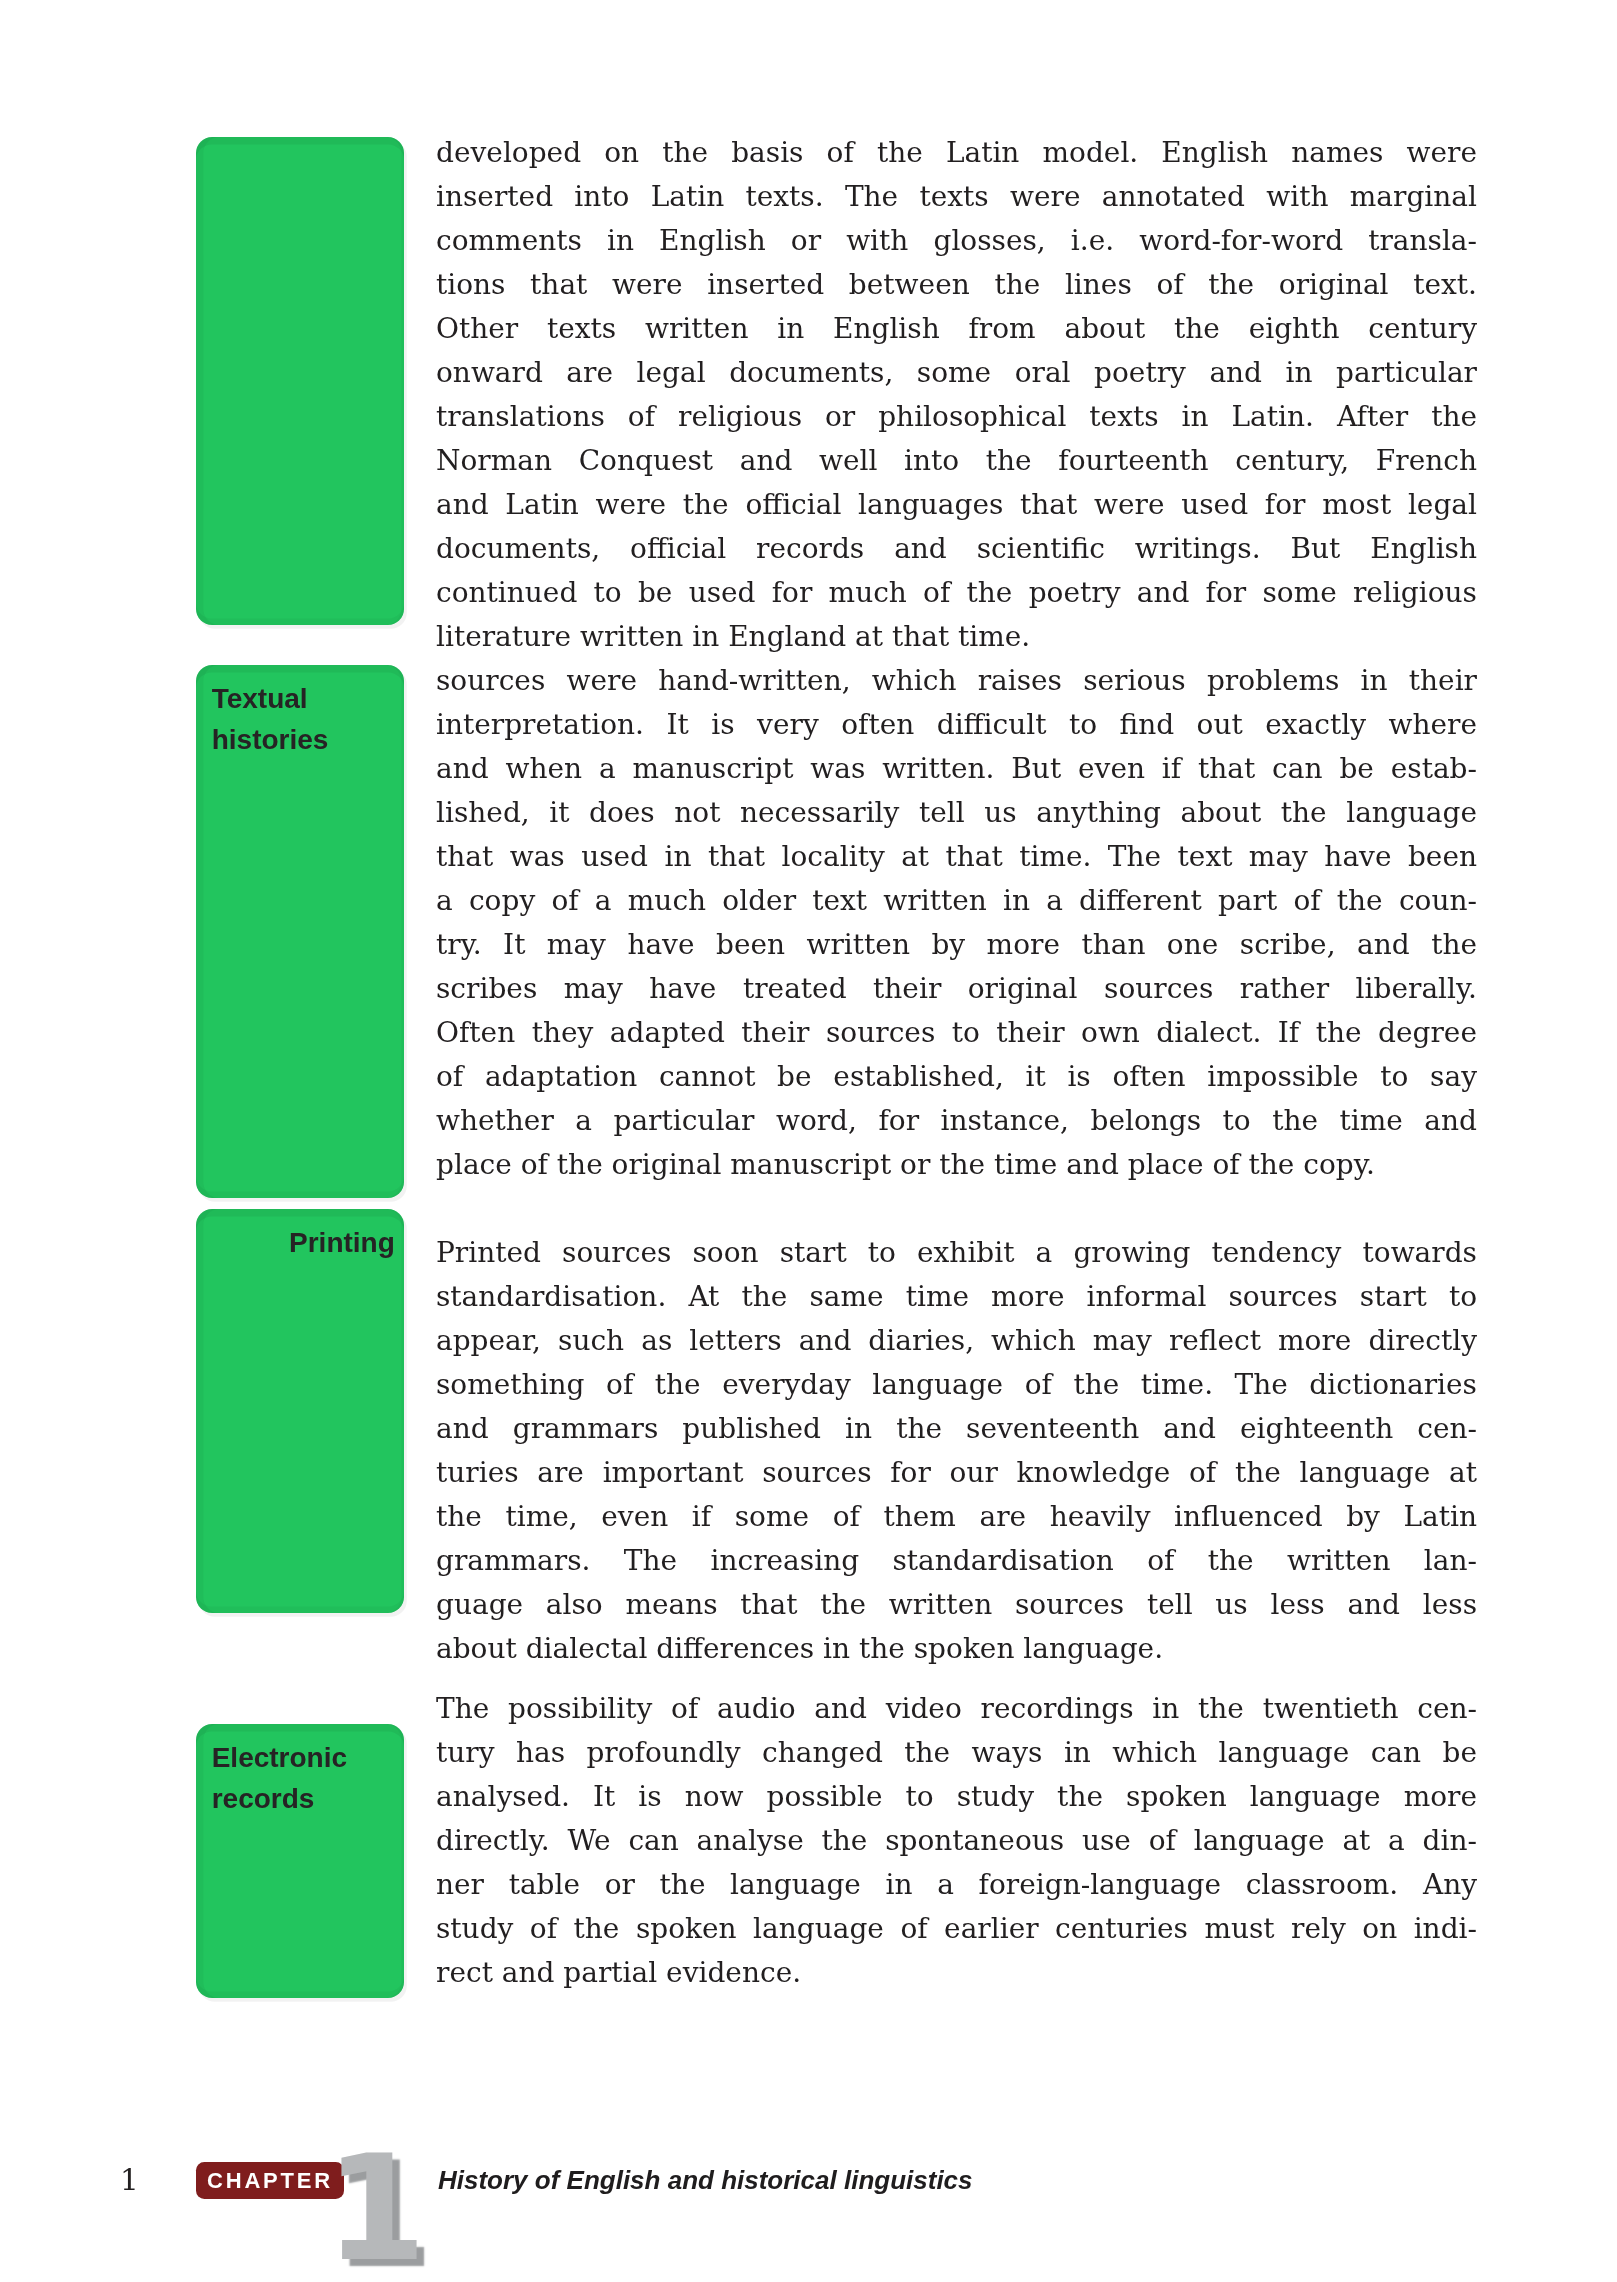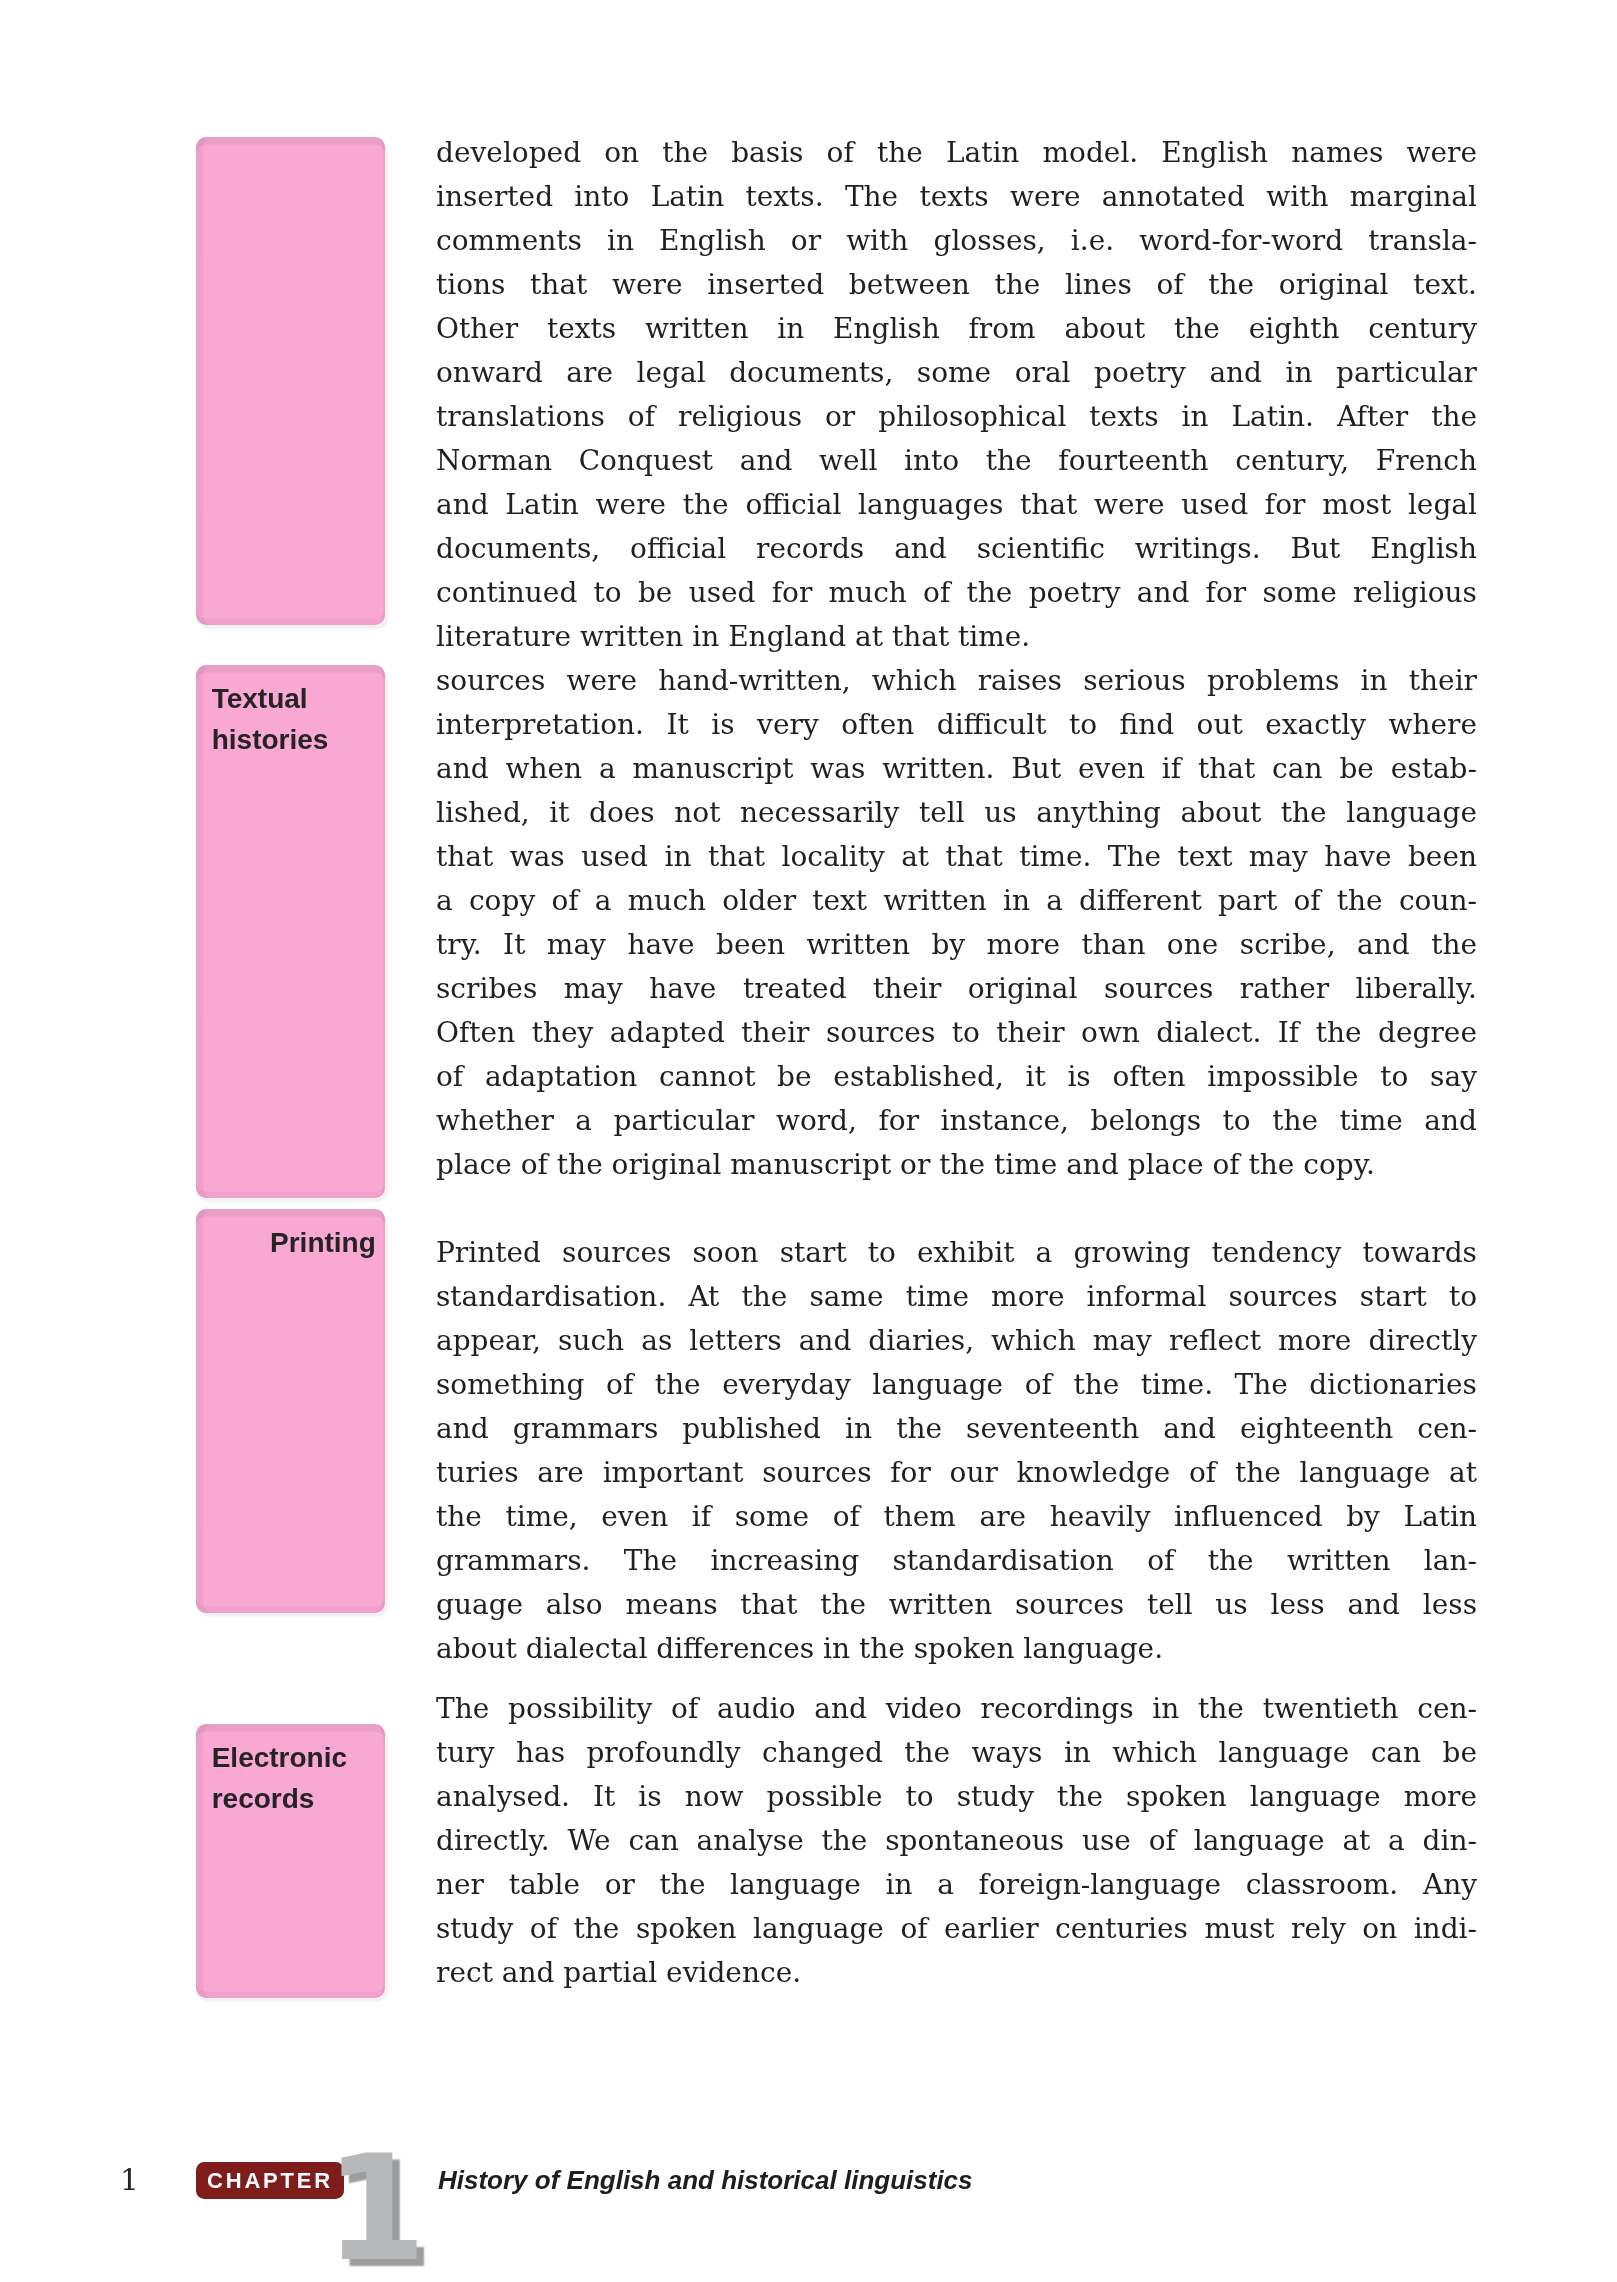--- a/index.html
+++ b/index.html
@@ -5,23 +5,23 @@
   html,body{margin:0;padding:0;background:#ffffff;}
   .page{
     position:relative;
     width:1618px;height:2282px;
     background:#ffffff;
     font-family:"DejaVu Serif", serif;
     overflow:hidden;
   }
   
   .margin-box{
-    position:absolute;left:196px;width:189px;
-    background:#f9a8d4;
-    border-radius:10px;
+    position:absolute;left:196px;width:208px;
+    background:#22c55e;
+    border-radius:16px;
     box-shadow:
       inset 0 7.4px 0 rgba(0,0,0,0.055),
       inset 7.4px 0 0 rgba(0,0,0,0.04),
       inset -2.8px 0 0 rgba(0,0,0,0.03),
       inset 0 -6.5px 0 rgba(0,0,0,0.035),
       2.8px 3.7px 0 rgba(0,0,0,0.05);
   }
   .box1{top:137px;height:488px;}
   .box2{top:665px;height:533px;}
   .box3{top:1209px;height:404px;text-align:right;}

